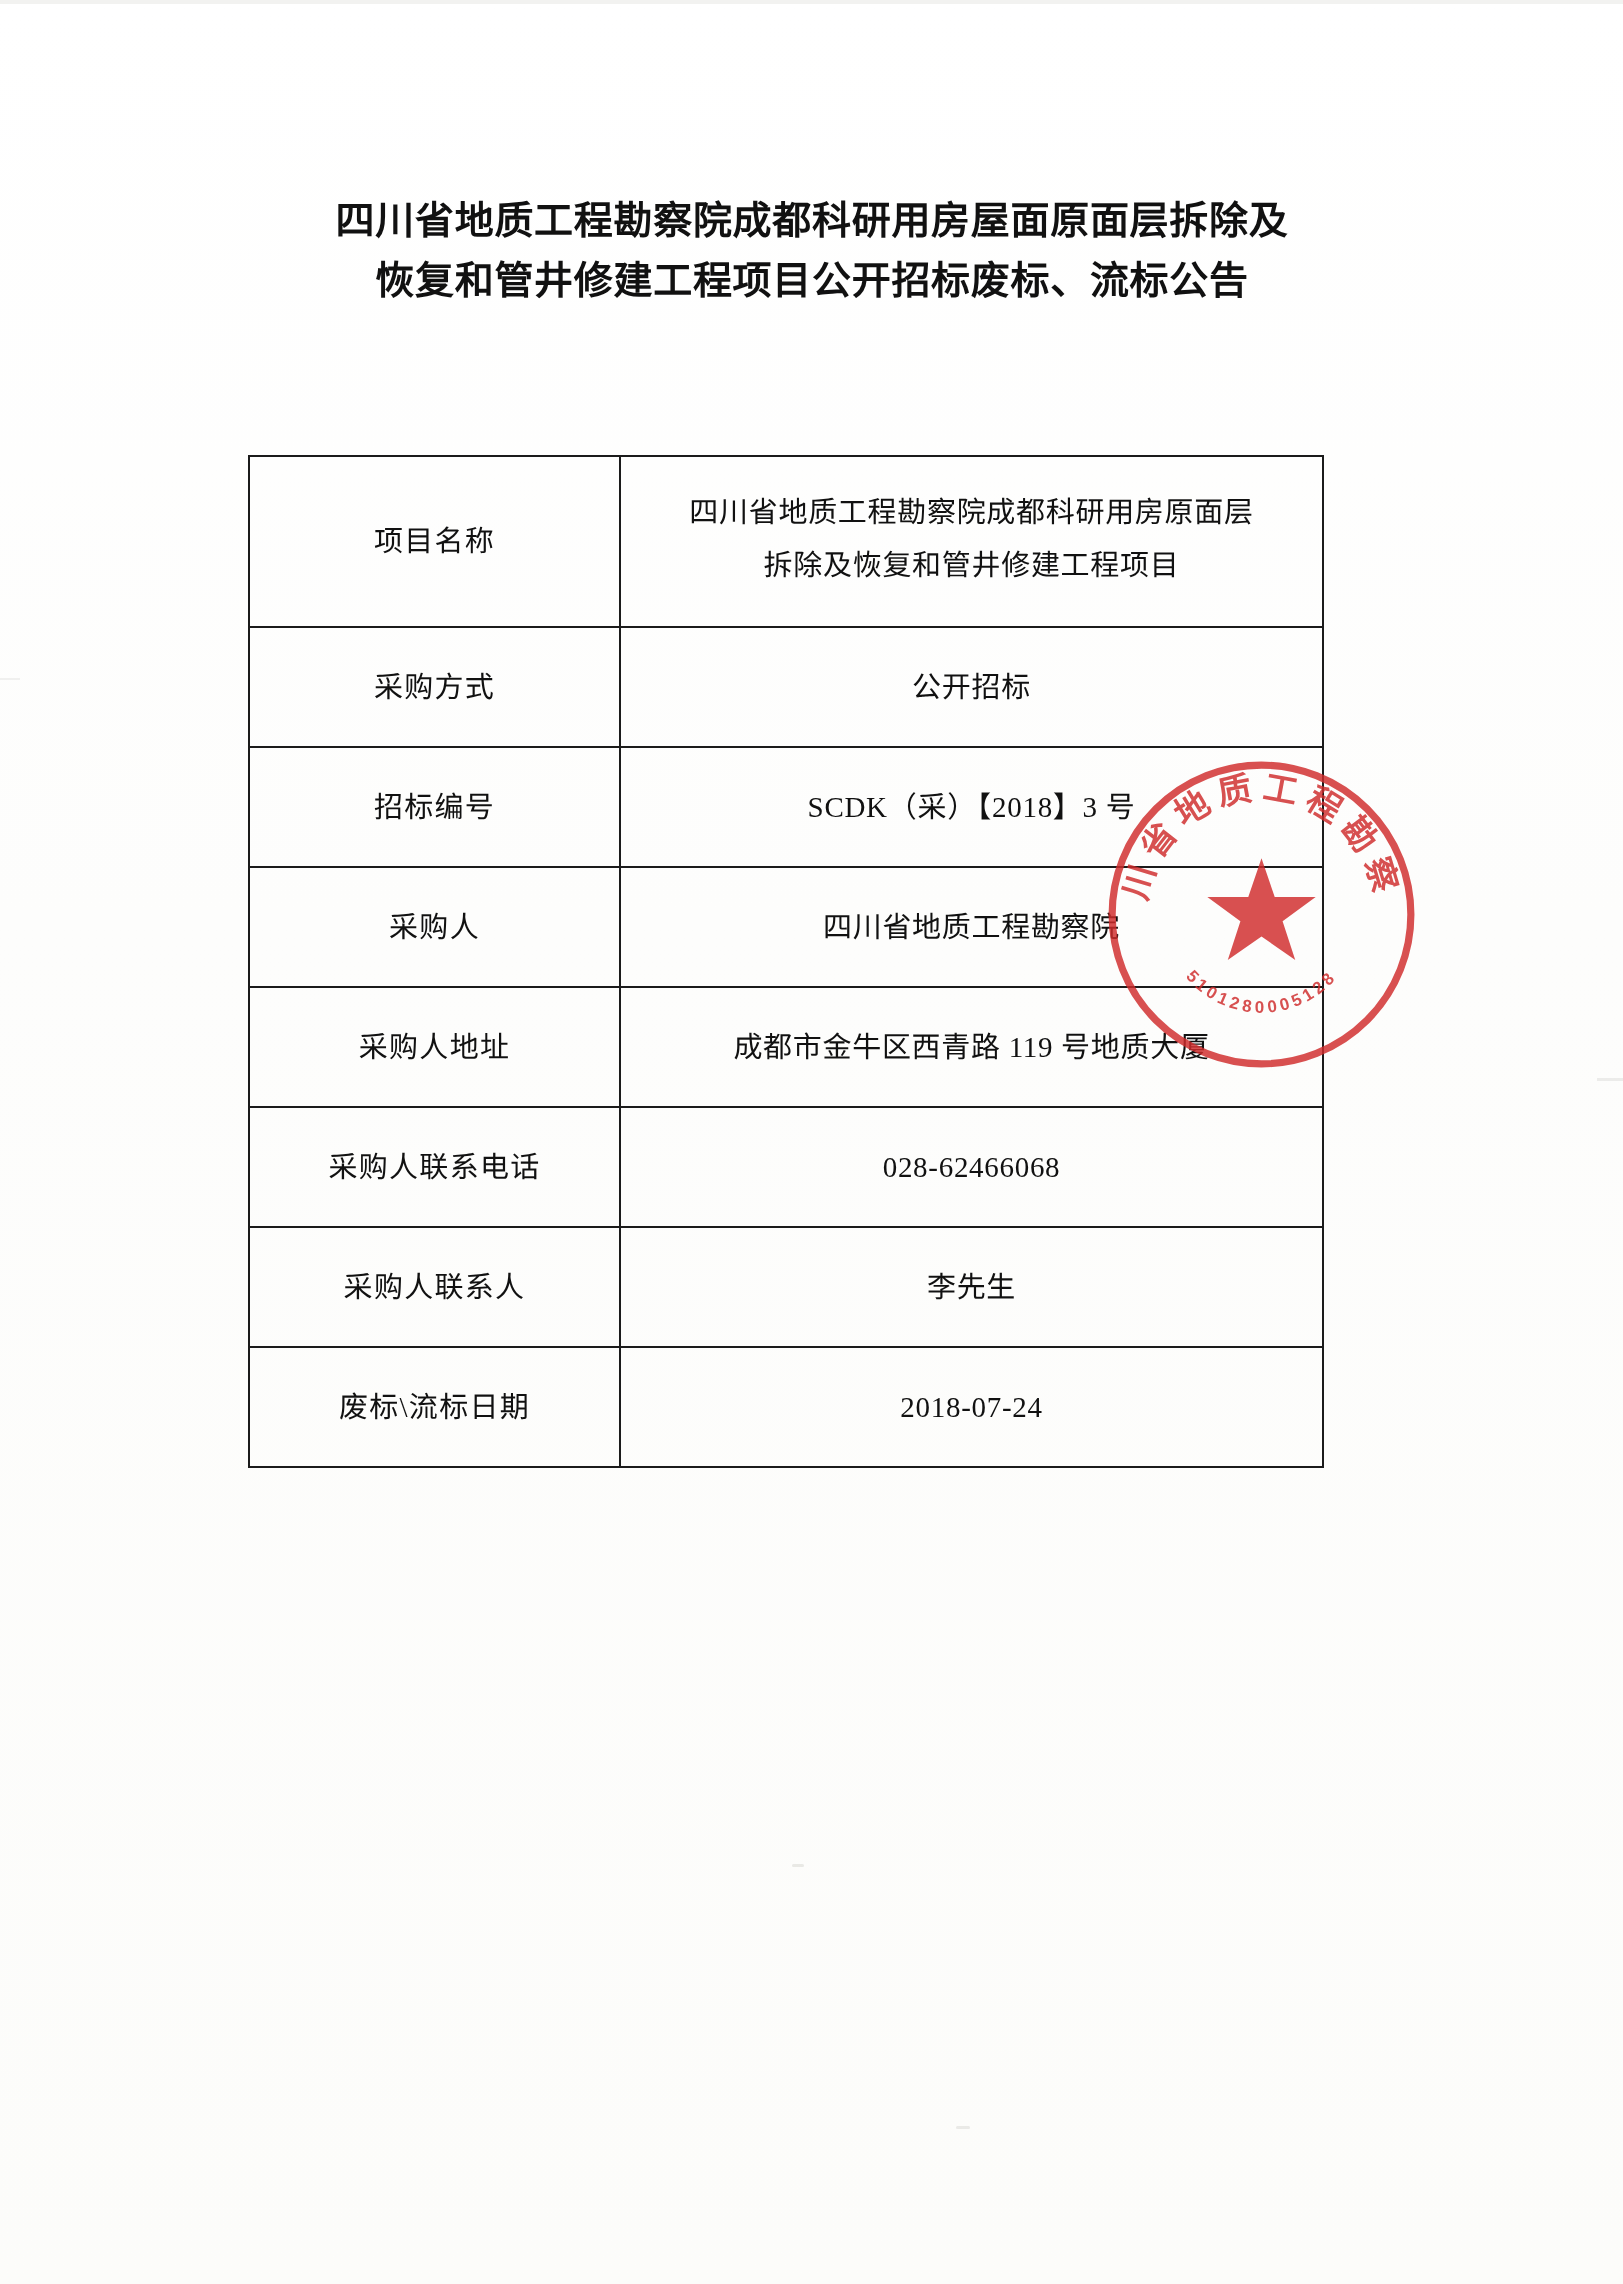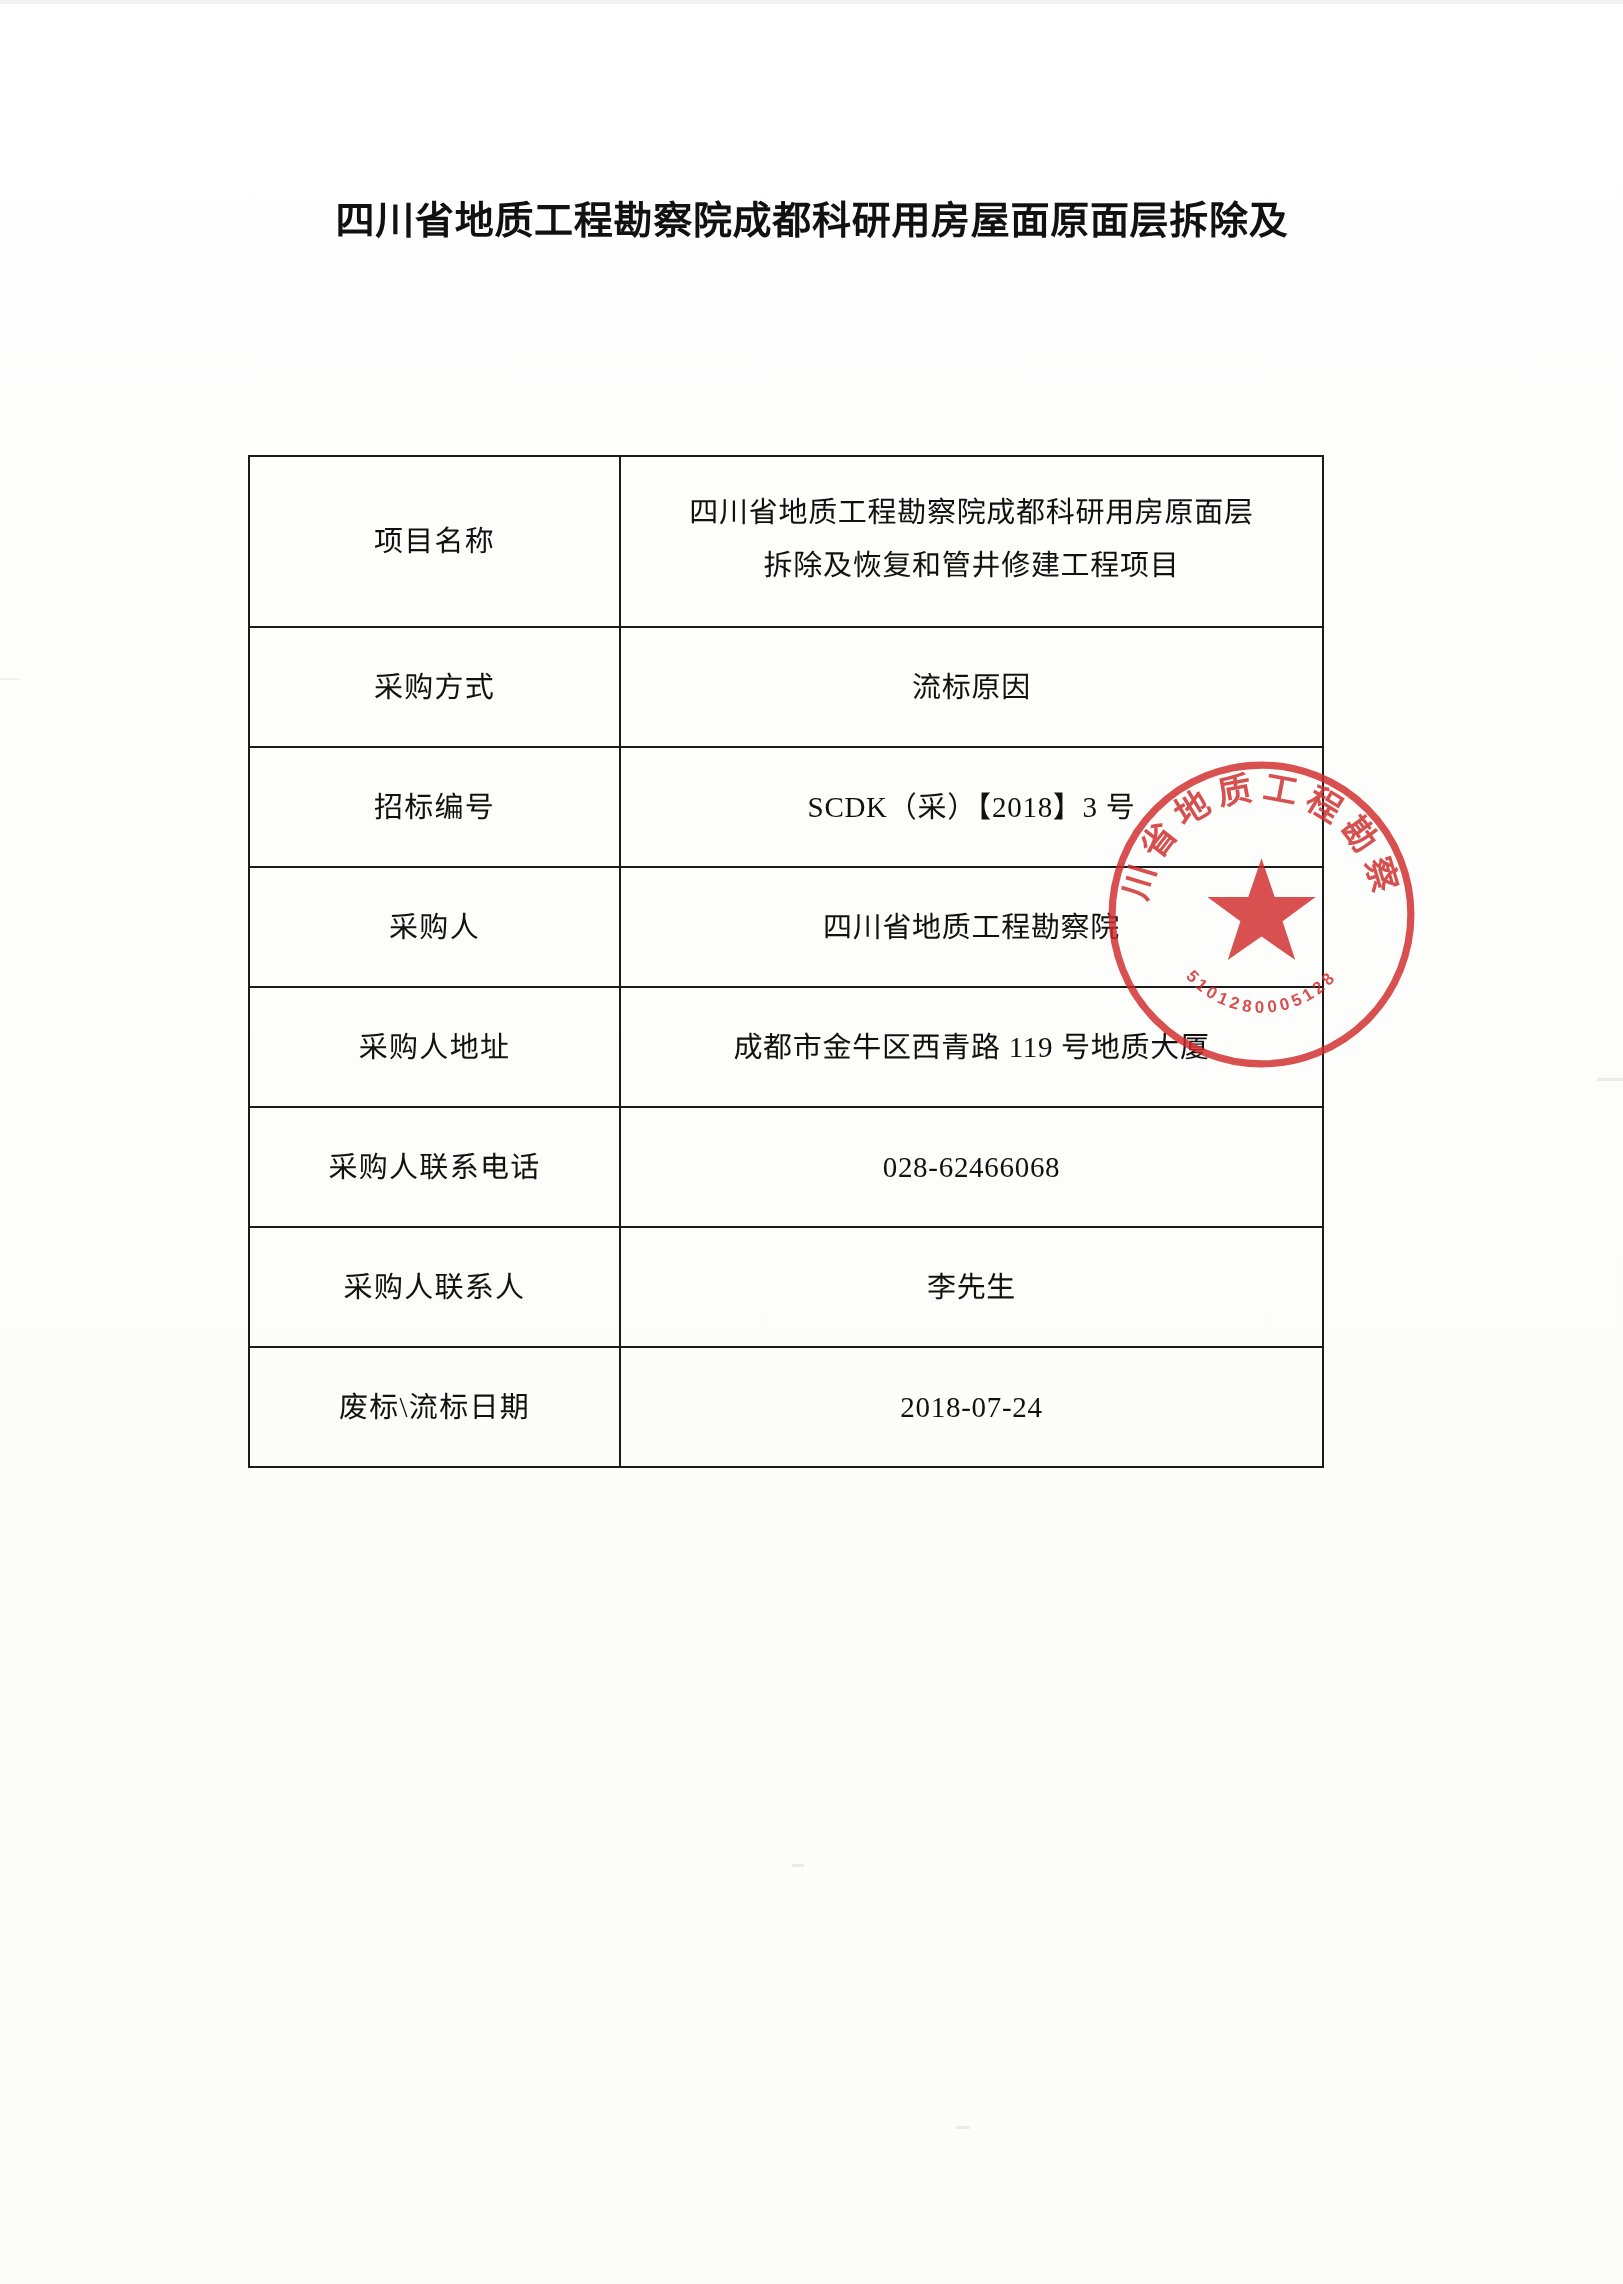--- a/index.html
+++ b/index.html
@@ -105,34 +105,35 @@
   .artifact.edge-left { left: 0; top: 674px; width: 19.6px; height: 2px; opacity: .35; }
 </style>
 </head>
 <body>
 
 <div class="page">
   <div class="scan-tint"></div>
 
   <div class="doc-title">
     <span class="line">四川省地质工程勘察院成都科研用房屋面原面层拆除及</span>
+    <span class="line">恢复和管井修建工程项目公开招标废标、流标公告</span>
   </div>
 
   <table class="info-table">
     <tbody>
       <tr class="tall">
         <td class="label">项目名称</td>
         <td class="value">
           <span class="value-line">四川省地质工程勘察院成都科研用房原面层</span>
           <span class="value-line">拆除及恢复和管井修建工程项目</span>
         </td>
       </tr>
       <tr class="normal">
         <td class="label">采购方式</td>
-        <td class="value">流标原因</td>
+        <td class="value">公开招标</td>
       </tr>
       <tr class="normal">
         <td class="label">招标编号</td>
         <td class="value">SCDK（采）【2018】3 号</td>
       </tr>
       <tr class="normal">
         <td class="label">采购人</td>
         <td class="value">四川省地质工程勘察院</td>
       </tr>
       <tr class="normal">

